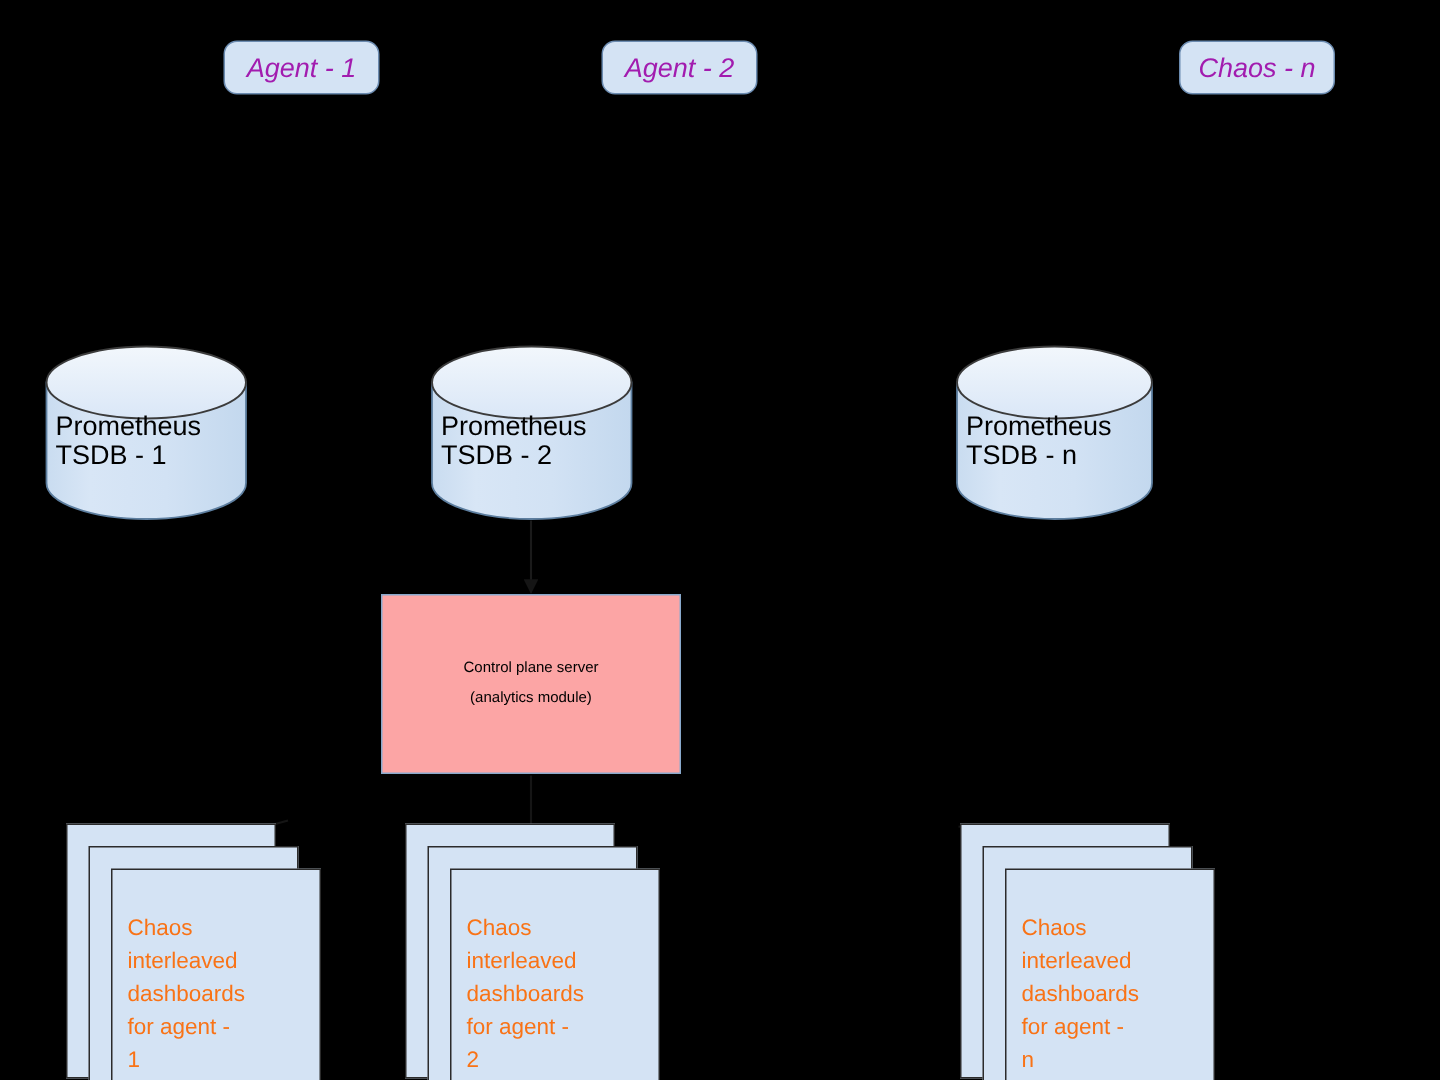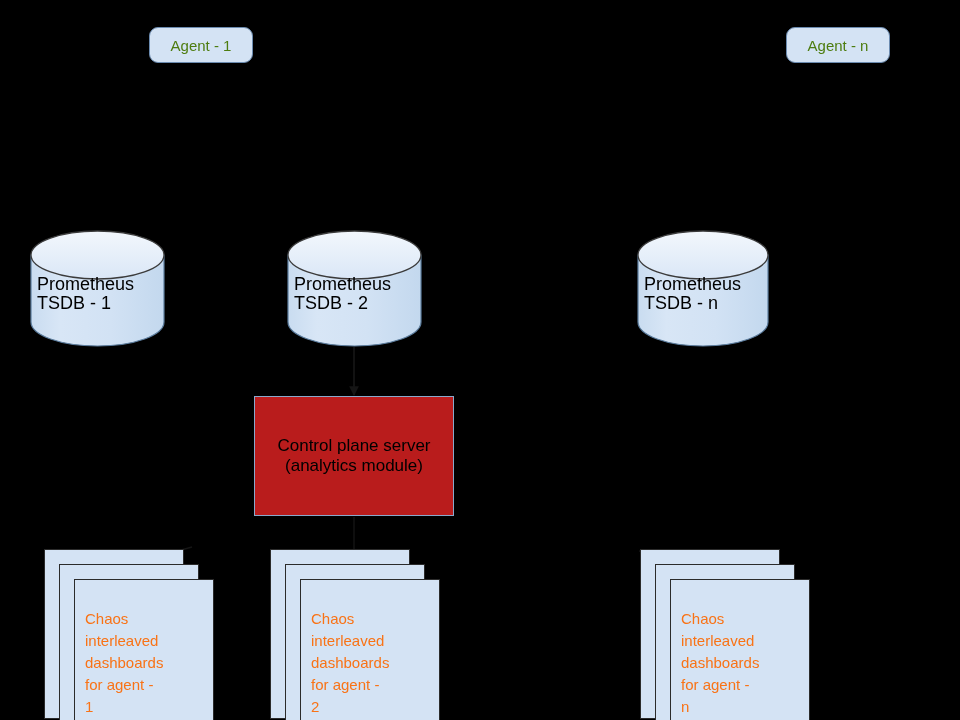--- a/index.html
+++ b/index.html
@@ -25,44 +25,45 @@
   
   .agent-box {
     position: absolute;
     box-sizing: border-box;
     background: #d4e3f4;
     border: 1px solid #6b8bb0;
     border-radius: 9px;
     display: flex;
     align-items: center;
     justify-content: center;
-    color: #4d7c0f;
-    font-size: 15px;
+    color: #a21caf;
+    font-size: 18px;
     line-height: 1;
+    font-style: italic;
   }
   .cyl-label {
     position: absolute;
     color: #000000;
     font-size: 18px;
     line-height: 19px;
     white-space: pre;
     pointer-events: none;
   }
   
   .plain-box {
     position: absolute;
     box-sizing: border-box;
-    background: #b91c1c;
+    background: #fca5a5;
     border: 1px solid #89a9cc;
     display: flex;
     align-items: center;
     justify-content: center;
     text-align: center;
     color: #000000;
-    font-size: 17px;
+    font-size: 10px;
     line-height: 20px;
     white-space: pre-line;
   }
   
   .stack {
     position: absolute;
   }
   .stack-sheet {
     position: absolute;
     box-sizing: border-box;
@@ -119,22 +120,25 @@
       <line x1="354" y1="347" x2="354" y2="395" marker-end="url(#arrowhead)"></line>
       <line x1="354" y1="517" x2="354" y2="568" marker-end="url(#arrowhead)" stroke="#151515"></line>
       <line x1="192" y1="547" x2="134" y2="563" marker-end="url(#arrowhead)" stroke="#151515"></line>
       <line x1="639" y1="551" x2="727" y2="566" marker-end="url(#arrowhead)" stroke="#151515"></line>
     </g>
   </svg>
 
   <div class="agent-box" style="left:149px; top:27px; width:104px; height:36px;">
     <span>Agent - 1</span>
   </div>
+  <div class="agent-box" style="left:401px; top:27px; width:104px; height:36px;">
+    <span>Agent - 2</span>
+  </div>
   <div class="agent-box" style="left:786px; top:27px; width:104px; height:36px;">
-    <span>Agent - n</span>
+    <span>Chaos - n</span>
   </div>
 
   <div class="cyl-label" style="left:37px; top:275px;">Prometheus
 TSDB - 1</div>
   <div class="cyl-label" style="left:294px; top:275px;">Prometheus
 TSDB - 2</div>
   <div class="cyl-label" style="left:644px; top:275px;">Prometheus
 TSDB - n</div>
 
   <div class="plain-box" style="left:254px; top:396px; width:200px; height:120px;">

